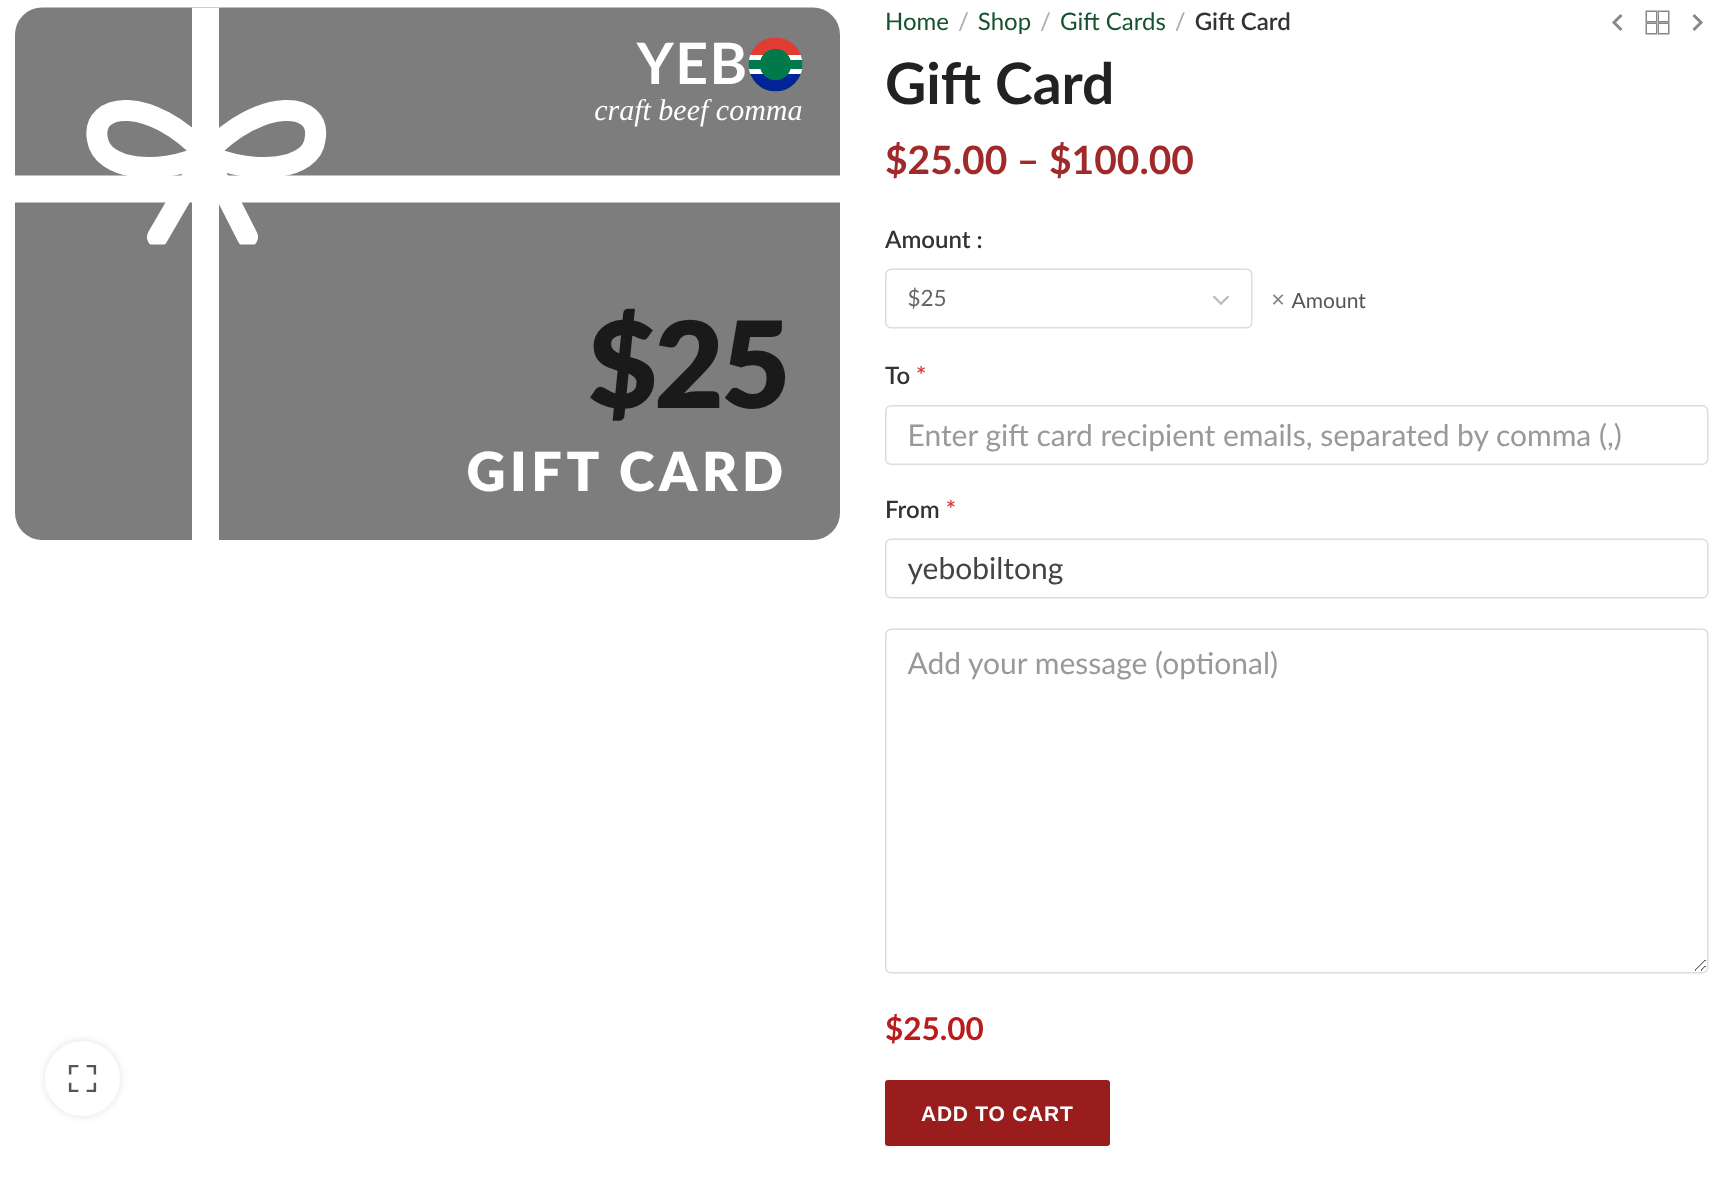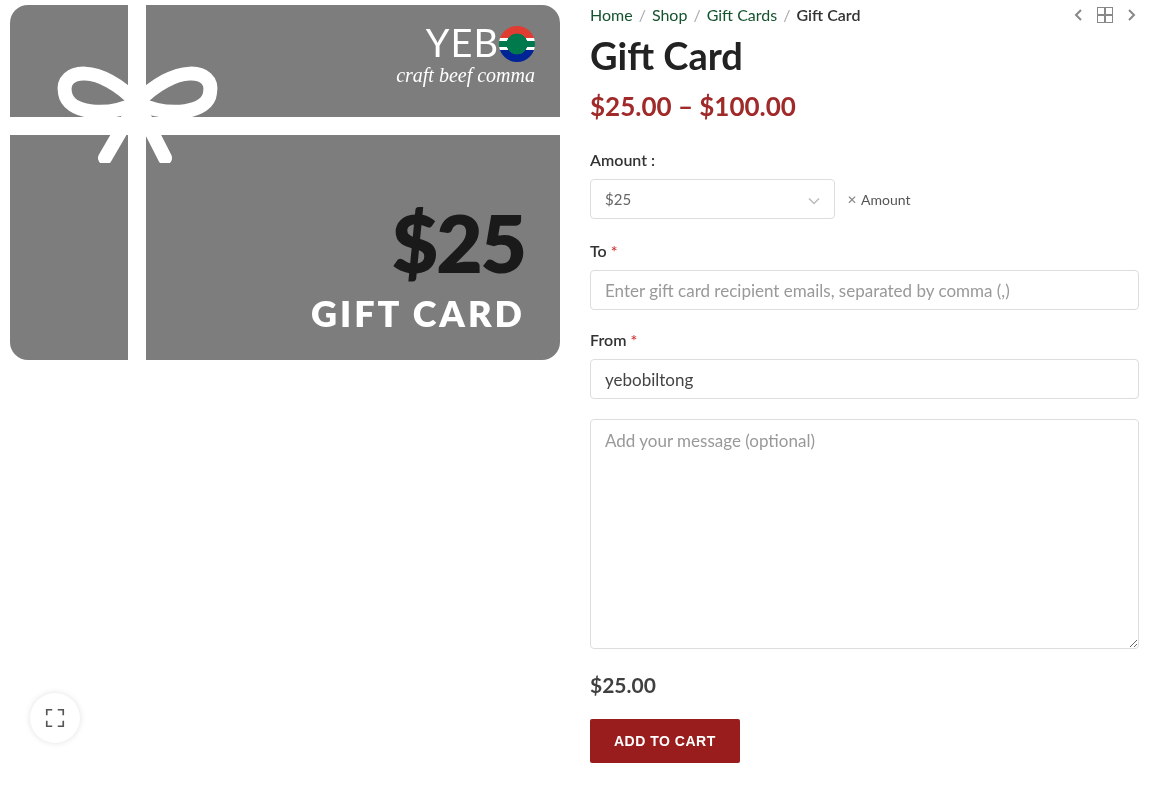--- a/index.html
+++ b/index.html
@@ -17,21 +17,21 @@
     overflow: hidden;
   }
   .gift-card .ribbon-h {
     position: absolute; left: 0; right: 0; top: 112px; height: 18px; background: #fff;
   }
   .gift-card .ribbon-v {
     position: absolute; top: 0; bottom: 0; left: 118px; width: 18px; background: #fff;
   }
   .gift-card .bow svg { position: absolute; top: 28px; left: 40px; }
   .gift-card .brand { position: absolute; top: 18px; right: 25px; text-align: right; color: #fff; }
-  .gift-card .brand .logo { font-size: 38px; font-weight: 400; letter-spacing: 1px; line-height: 1; position: relative; }
+  .gift-card .brand .logo { font-size: 38px; font-weight: 700; letter-spacing: 1px; line-height: 1; position: relative; }
   .gift-card .brand .logo .flag {
     display: inline-block; width: 36px; height: 36px; border-radius: 50%; vertical-align: -5px;
     background: radial-gradient(circle at center, #007a4d 40%, transparent 42%),
                 linear-gradient(#e03c31 0 33%, #ffffff 33% 42%, #007a4d 42% 58%, #ffffff 58% 67%, #002395 67% 100%);
     position: relative;
   }
   .gift-card .brand .tagline { font-family: cursive; font-size: 20px; margin-top: 2px; font-style: italic; }
   .gift-card .amount-text { position: absolute; right: 35px; bottom: 70px; font-size: 80px; font-weight: 800; color: #1a1a1a; letter-spacing: -2px; }
   .gift-card .label-text { position: absolute; right: 35px; bottom: 25px; font-size: 36px; font-weight: 800; color: #fff; letter-spacing: 3px; }
 
@@ -67,27 +67,27 @@
     display: flex; align-items: center; justify-content: space-between; padding: 0 14px;
     color: #666; font-size: 15px; cursor: pointer; background: #fff;
   }
   .select-box .chev { color: #bbb; }
   .clear-link { color: #555; font-size: 14px; display: flex; align-items: center; gap: 4px; cursor: pointer; }
   .clear-link .x { color: #888; font-size: 12px; }
 
   .field-group { margin-bottom: 20px; }
   .input, .textarea {
     width: 100%; border: 1px solid #ddd; border-radius: 4px; padding: 10px 14px;
-    font-size: 17px; font-family: inherit; color: #444;
+    font-size: 20px; font-family: inherit; color: #444;
   }
   .input { height: 40px; }
   .input::placeholder, .textarea::placeholder { color: #999; }
   .textarea { height: 230px; resize: vertical; }
 
-  .price-final { font-size: 21px; font-weight: 700; color: #404040; margin: 18px 0 22px; }
+  .price-final { font-size: 21px; font-weight: 700; color: #b91c1c; margin: 18px 0 22px; }
 
   .add-cart-btn {
     background: #9a1d1d; color: #fff; border: none; padding: 14px 24px;
     font-size: 14px; font-weight: 700; letter-spacing: 0.5px; cursor: pointer; border-radius: 2px;
   }
 </style>
 </head>
 <body>
 
 <div class="container">

